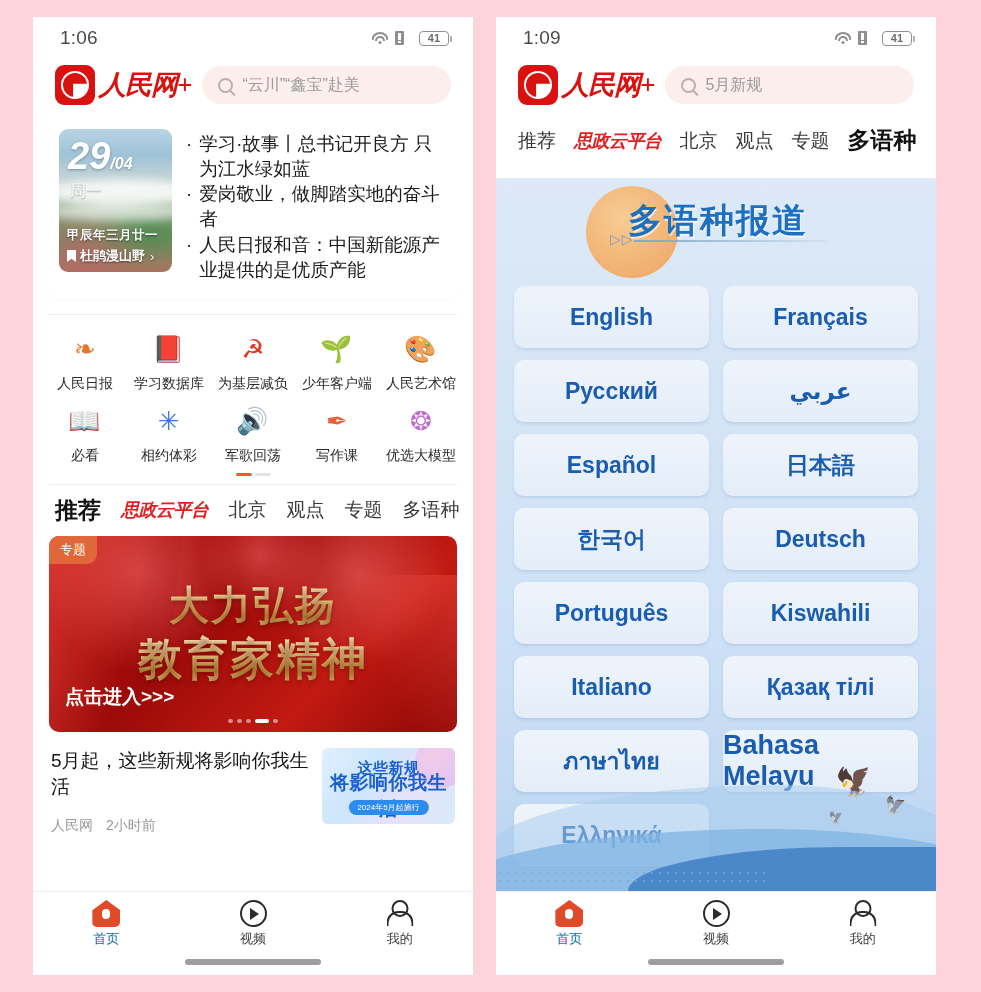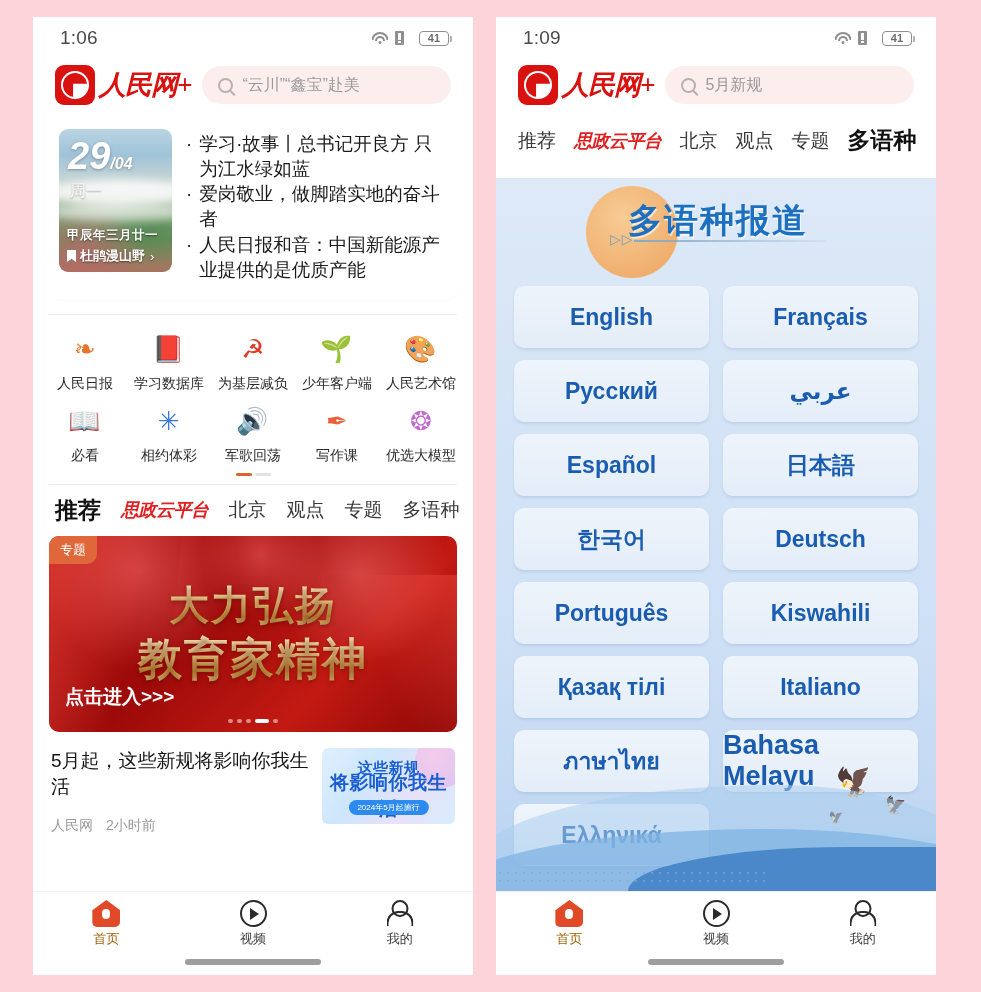--- a/index.html
+++ b/index.html
@@ -149,21 +149,21 @@
      color:#1a5fd0; letter-spacing: .5px; }
   .feed .thumb .t1 { top: 11px; font-size: 15px; }
   .feed .thumb .t2 { top: 22px; font-size: 19px; }
   .feed .thumb .pill { position:absolute; bottom: 9px; left:50%; transform: translateX(-50%);
      background:#2d8bf0; color:#fff; font-size: 8px; padding: 2px 9px; border-radius: 8px; white-space: nowrap; }
   
   .bottomnav { position:absolute; left:0; right:0; bottom: 0; height: 84px; background:#fff;
      border-top: 1px solid #f0f0f0; display:flex; align-items:flex-start; padding-top: 8px; }
   .nav { flex:1; display:flex; flex-direction:column; align-items:center; gap: 3px; }
   .nav .nlbl { font-size: 13px; color:#3c3c3c; }
-  .nav.active .nlbl { color:#a16207; }
+  .nav.active .nlbl { color:#0369a1; }
   .home-ico { width: 28px; height: 27px; background:#e04a28; position: relative;
      clip-path: polygon(50% 0, 100% 38%, 100% 100%, 0 100%, 0 38%); border-radius: 5px; }
   .home-ico::after { content:""; position:absolute; left:50%; top:52%; transform:translate(-50%,-50%);
      width:8px; height:10px; background:#fff; border-radius: 4px; }
   .play-ico { width: 27px; height: 27px; border: 2.2px solid #2b2b2b; border-radius: 50%;
      display:flex; align-items:center; justify-content:center; }
   .play-ico::after { content:""; width:0; height:0; border-left: 9px solid #2b2b2b;
      border-top: 6px solid transparent; border-bottom: 6px solid transparent; margin-left: 3px; }
   .user-ico { width: 27px; height: 27px; position: relative; }
   .user-ico::before { content:""; position:absolute; left:50%; top:0; transform:translateX(-50%);
@@ -428,22 +428,22 @@
         <div class="langbtn">English</div>
         <div class="langbtn">Français</div>
         <div class="langbtn">Русский</div>
         <div class="langbtn rtl">عربي</div>
         <div class="langbtn">Español</div>
         <div class="langbtn">日本語</div>
         <div class="langbtn">한국어</div>
         <div class="langbtn">Deutsch</div>
         <div class="langbtn">Português</div>
         <div class="langbtn">Kiswahili</div>
+        <div class="langbtn">Italiano</div>
         <div class="langbtn">Қазақ тілі</div>
-        <div class="langbtn">Italiano</div>
         <div class="langbtn">ภาษาไทย</div>
         <div class="langbtn" style="font-size:27px">Bahasa Melayu</div>
         <div class="langbtn">Ελληνικά</div>
       </div>
 
       <div class="ml-foot">
         <span class="bird b1">🦅</span>
         <span class="bird b2">🦅</span>
         <span class="bird b3">🦅</span>
         <span class="wave1"></span>

